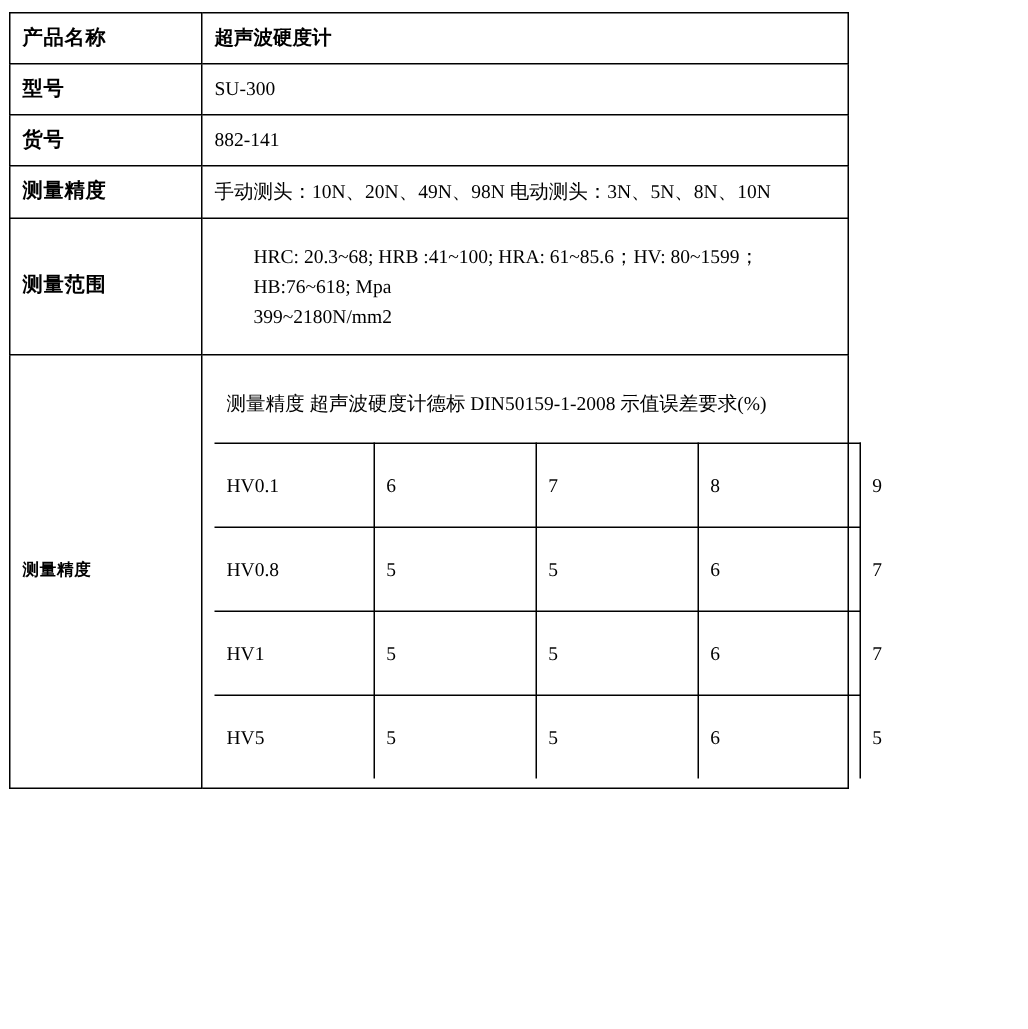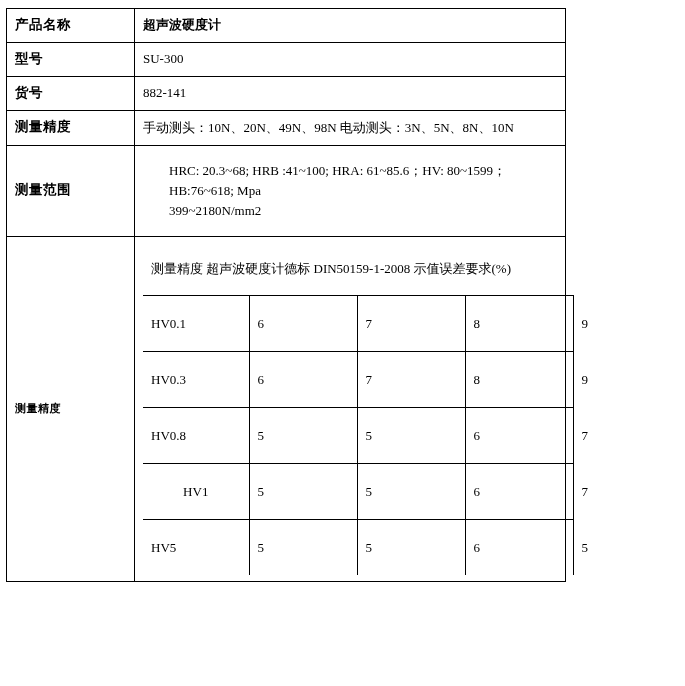--- a/index.html
+++ b/index.html
@@ -134,35 +134,28 @@
                 <td colspan="5" style="height:38px;">测量精度   超声波硬度计德标 DIN50159-1-2008 示值误差要求(%)</td>
               </tr>
               <tr>
                 <td style="height:41px;">HV0.1</td>
                 <td>6</td>
                 <td>7</td>
                 <td>8</td>
                 <td>9</td>
               </tr>
               <tr>
-                <td style="height:41px;">HV0.3</td>
-                <td>6</td>
-                <td>7</td>
-                <td>8</td>
-                <td>9</td>
-              </tr>
-              <tr>
                 <td style="height:41px;">HV0.8</td>
                 <td>5</td>
                 <td>5</td>
                 <td>6</td>
                 <td>7</td>
               </tr>
               <tr>
-                <td style="height:41px;text-align:center;">HV1</td>
+                <td style="height:41px;">HV1</td>
                 <td>5</td>
                 <td>5</td>
                 <td>6</td>
                 <td>7</td>
               </tr>
               <tr>
                 <td style="height:41px;">HV5</td>
                 <td>5</td>
                 <td>5</td>
                 <td>6</td>

